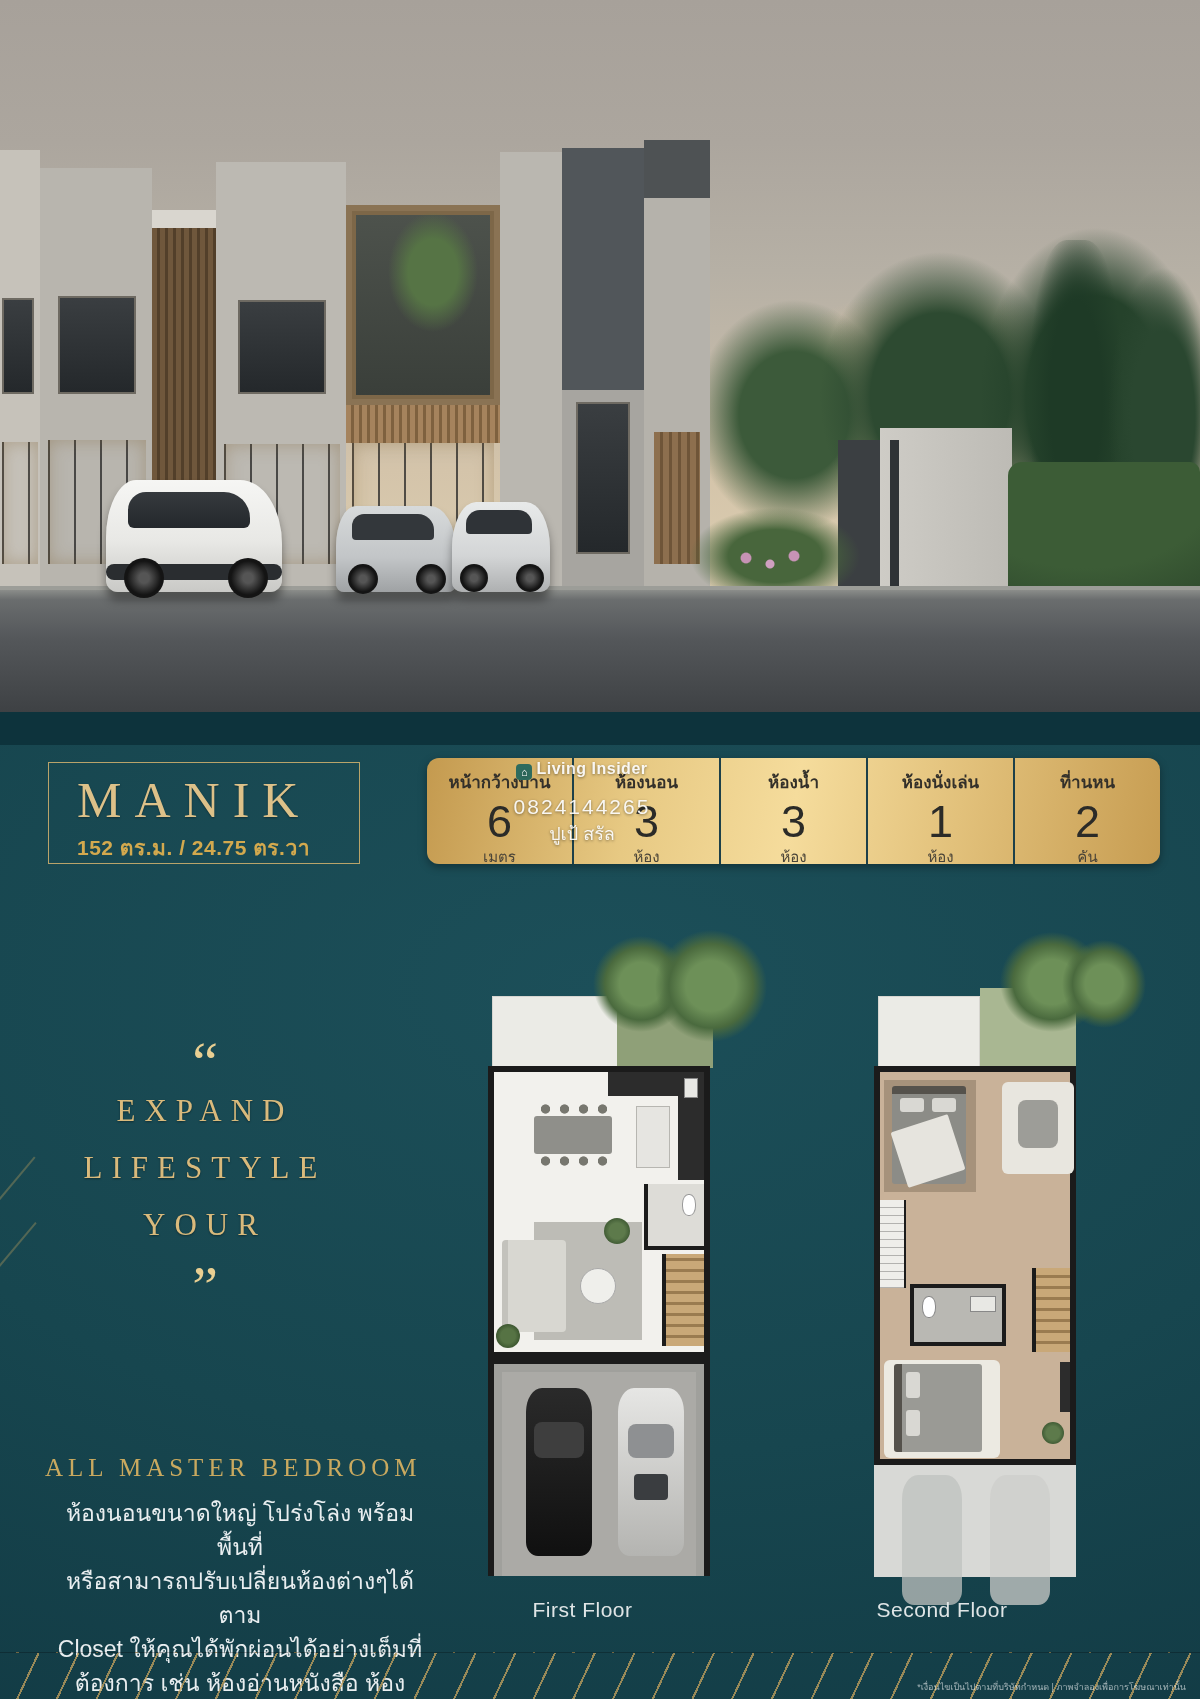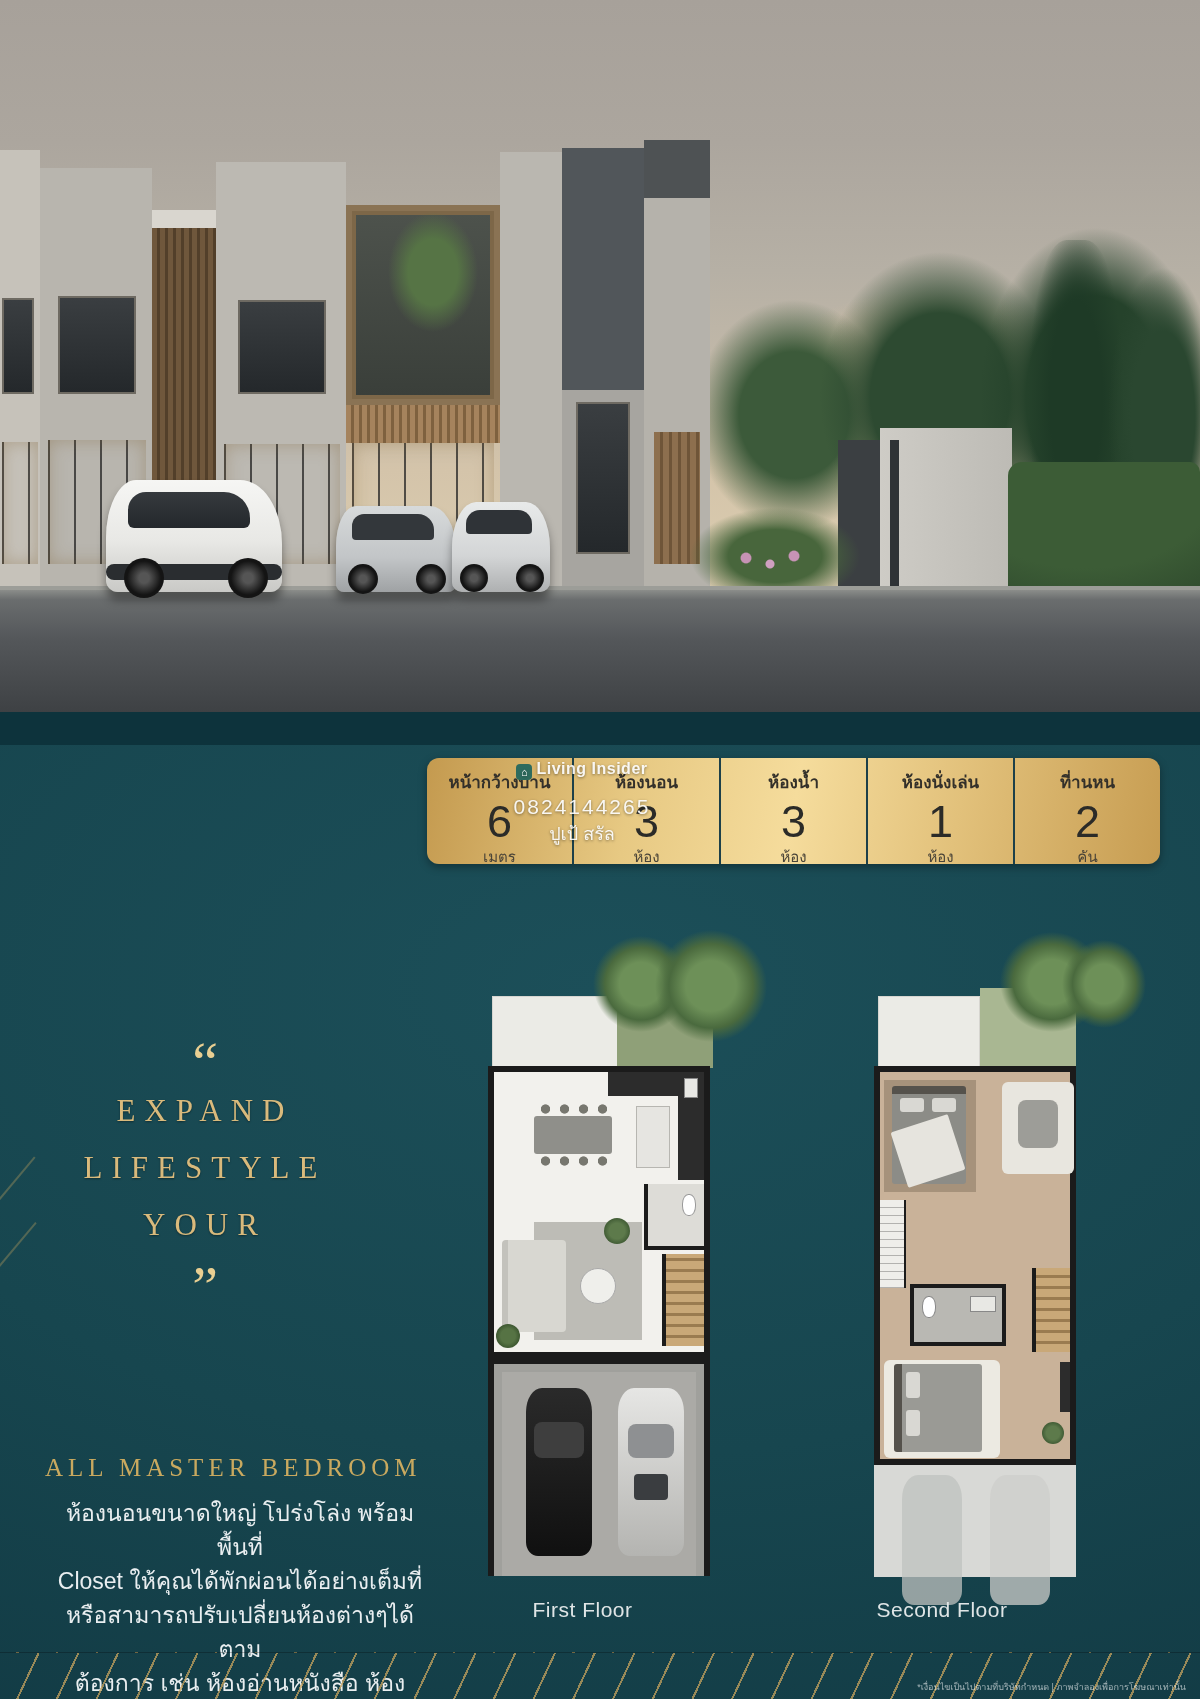--- a/index.html
+++ b/index.html
@@ -167,20 +167,24 @@
     <div class="abs car-shadow" style="left:452px;top:502px;width:98px;height:90px;background:linear-gradient(180deg,#e8eaea 0%,#d3d5d6 60%,#aeb0b1 100%);border-radius:24px 24px 10px 10px / 46px 46px 10px 10px;">
       <div class="abs" style="left:14px;top:8px;width:66px;height:24px;background:#2f3337;border-radius:14px 14px 4px 4px;"></div>
       <div class="wheel" style="left:8px;top:62px;width:28px;height:28px;"></div>
       <div class="wheel" style="left:64px;top:62px;width:28px;height:28px;"></div>
     </div>
   </div>
 
   <div class="teal">
     <div class="abs teal-band"></div>
 
+    <div class="abs title-box">
+      <div class="title-name">MANIK</div>
+      <div class="title-size">152 ตร.ม. / 24.75 ตร.วา</div>
+    </div>
 
     <div class="abs spec-bar">
       <div class="spec-cell">
         <div class="spec-label">หน้ากว้างบ้าน</div>
         <div class="spec-value">6</div>
         <div class="spec-unit">เมตร</div>
       </div>
       <div class="spec-cell">
         <div class="spec-label">ห้องนอน</div>
         <div class="spec-value">3</div>
@@ -218,22 +222,22 @@
       <div class="quote-line">YOUR</div>
       <div class="quote-mark quote-close">”</div>
     </div>
 
     <div class="ornament" style="left:-8px;top:430px;"></div>
     <div class="ornament" style="left:6px;top:500px;height:90px;"></div>
 
     <div class="abs feature">
       <div class="feature-heading">ALL MASTER BEDROOM</div>
       <div class="feature-line">ห้องนอนขนาดใหญ่ โปร่งโล่ง พร้อมพื้นที่</div>
+      <div class="feature-line">หรือสามารถปรับเปลี่ยนห้องต่างๆได้ตาม</div>
       <div class="feature-line">Closet ให้คุณได้พักผ่อนได้อย่างเต็มที่</div>
-      <div class="feature-line">หรือสามารถปรับเปลี่ยนห้องต่างๆได้ตาม</div>
       <div class="feature-line">ต้องการ เช่น ห้องอ่านหนังสือ ห้องทำงาน</div>
 
     </div>
 
     <div class="plan" style="left:455px;top:218px;width:255px;height:660px;">
       <div class="patio-white" style="left:37px;top:66px;width:126px;height:72px;"></div>
       <div class="patio-green" style="left:162px;top:56px;width:96px;height:82px;"></div>
       <div class="plan-tree tree-g1" style="left:138px;top:6px;width:96px;height:96px;"></div>
       <div class="plan-tree tree-g1" style="left:200px;top:0;width:112px;height:112px;"></div>
 

